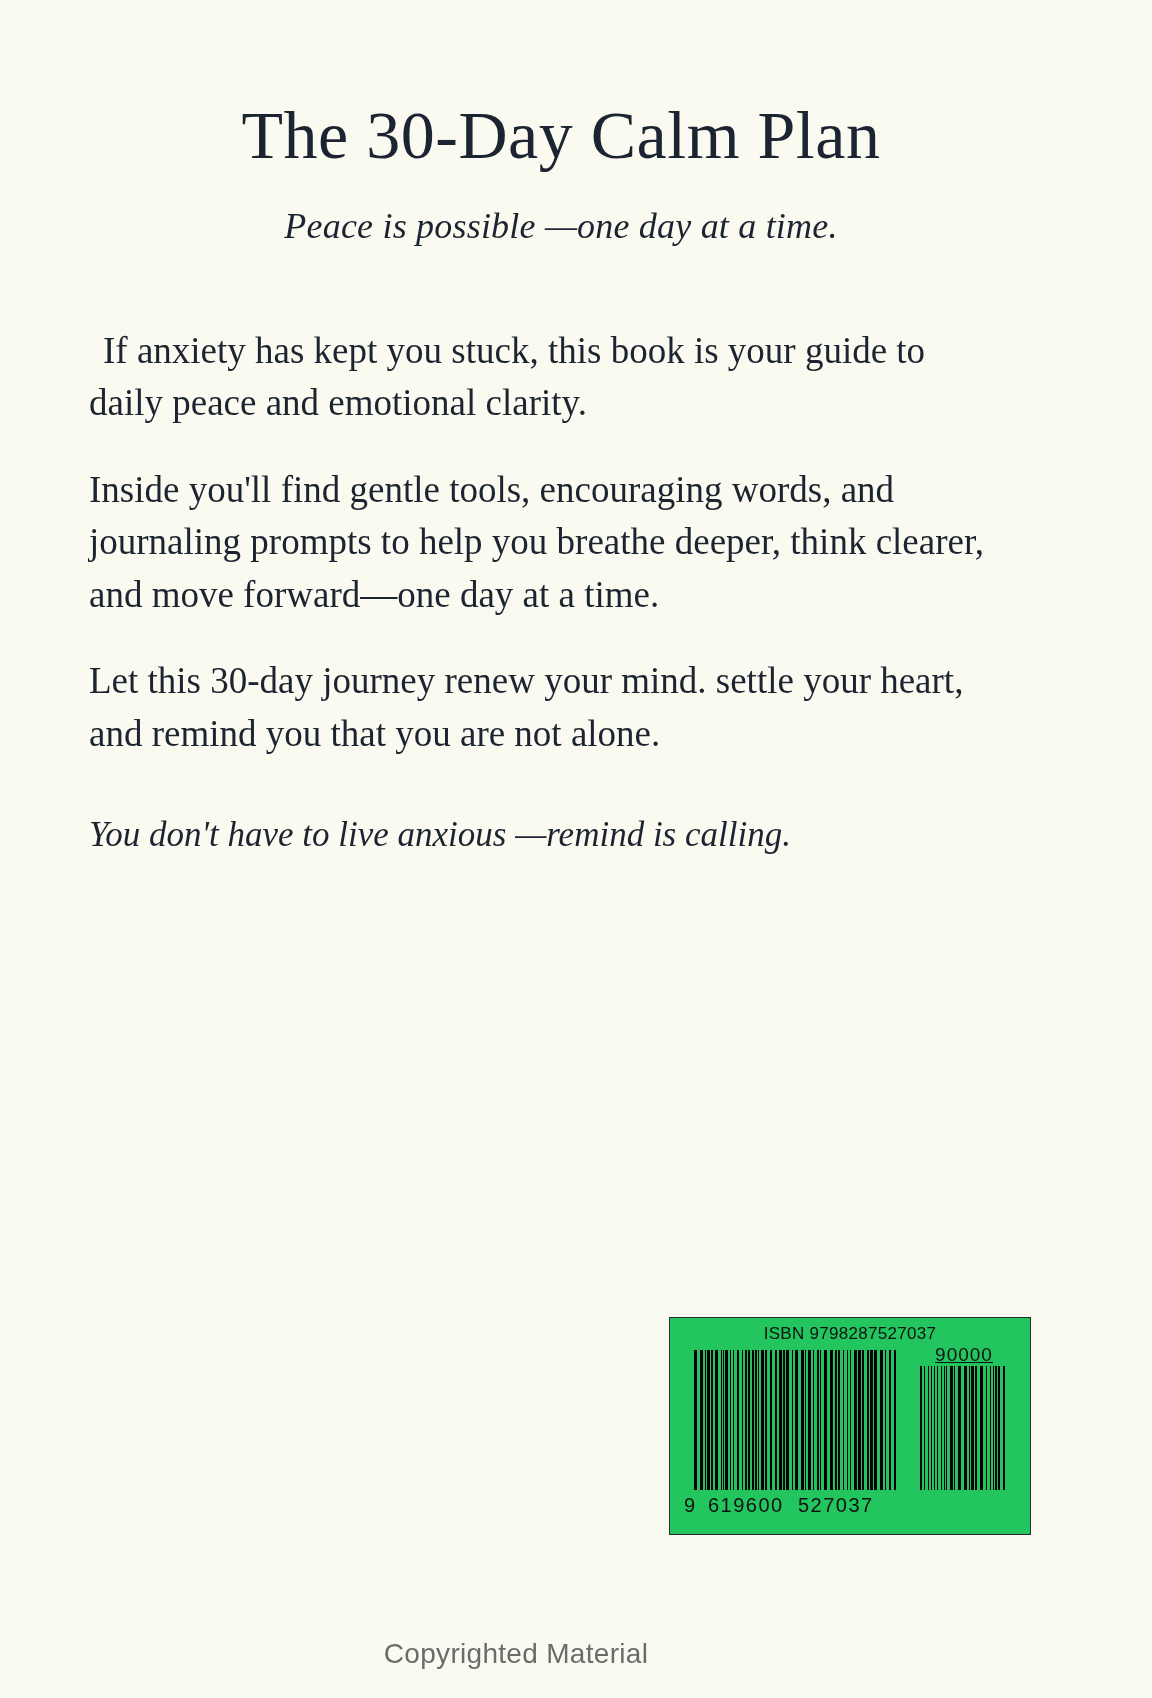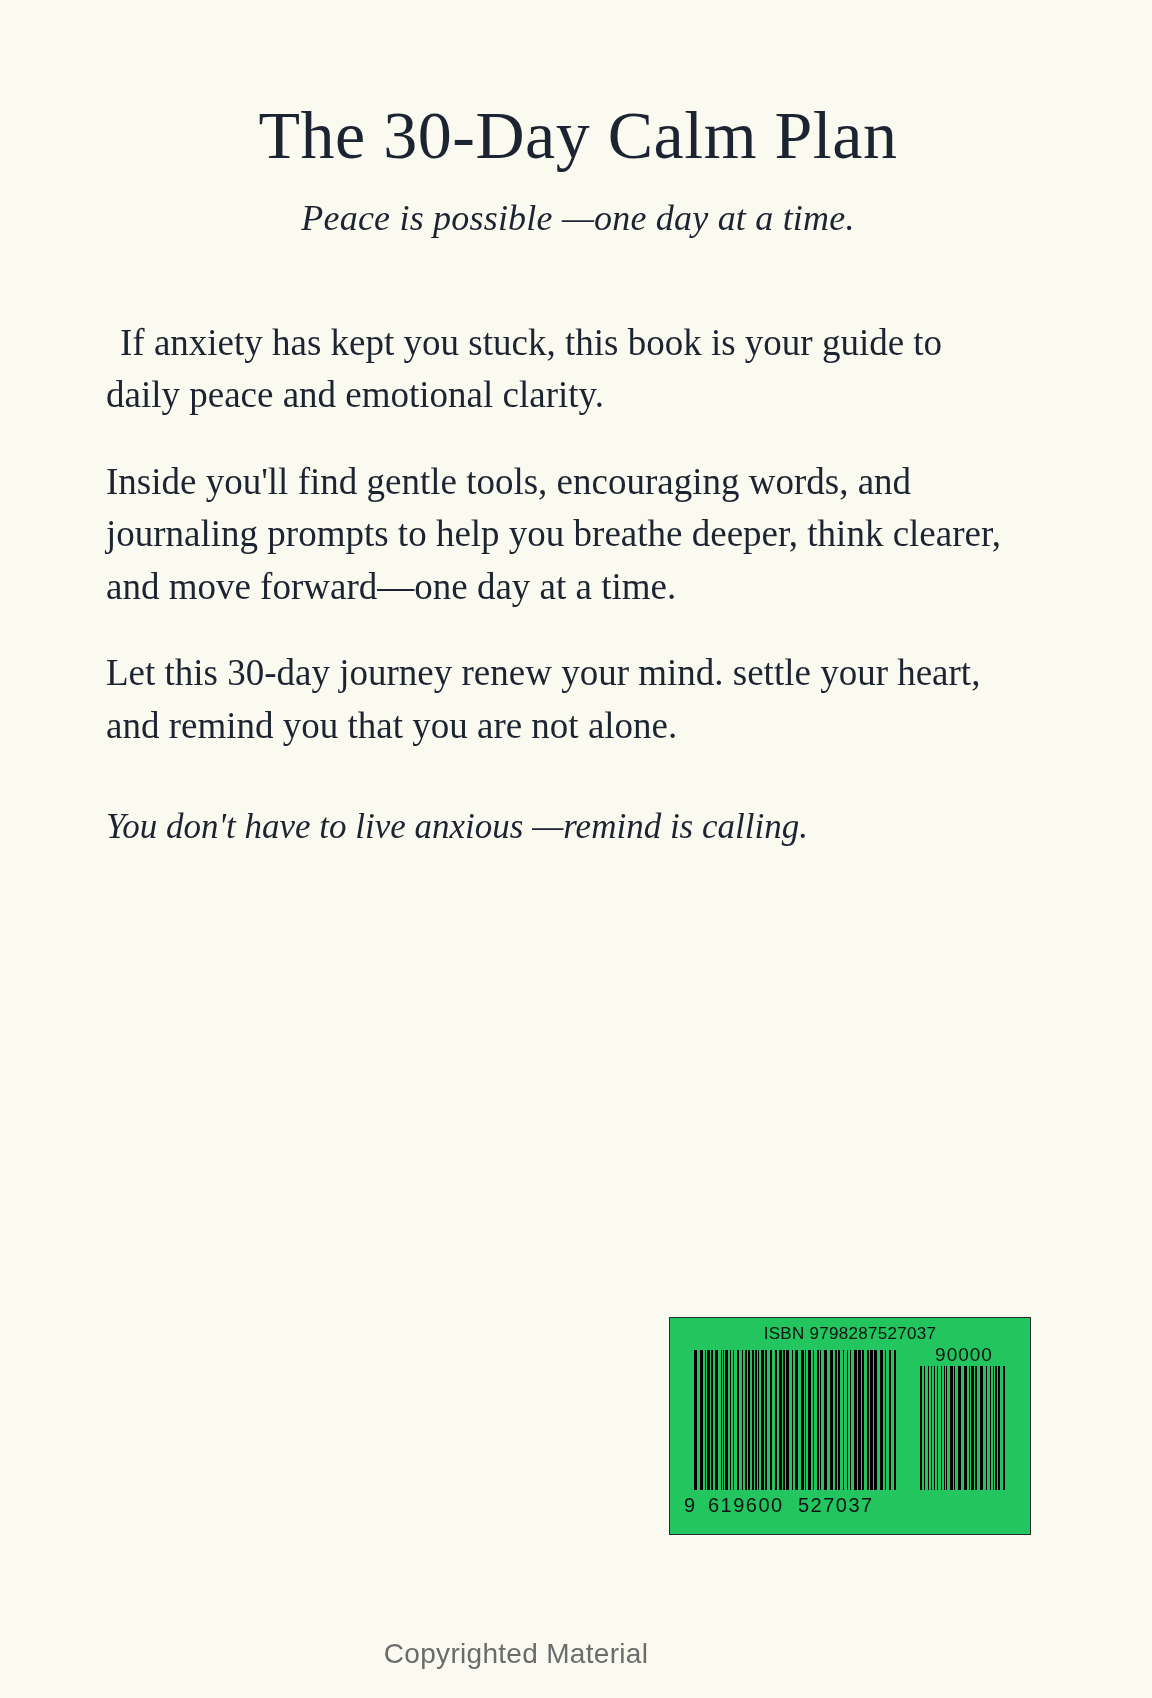--- a/index.html
+++ b/index.html
@@ -15,41 +15,41 @@
   }
   .page {
     position: relative;
     width: 1152px;
     height: 1698px;
     background: #fbfaf0;
     box-sizing: border-box;
   }
   .content {
     position: absolute;
-    left: 98px;
+    left: 81px;
     top: 0;
     width: 960px;
   }
   .title {
     font-family: "Liberation Serif", serif;
     font-size: 68px;
     line-height: 1.1;
     color: #1b2430;
     text-align: center;
     letter-spacing: 0.5px;
     margin-top: 98px;
     font-weight: 400;
   }
   .subtitle {
     font-family: "Liberation Serif", serif;
     font-style: italic;
     font-size: 36px;
     color: #1b2430;
     text-align: center;
-    margin-top: 24px;
+    margin-top: 32px;
     letter-spacing: 0.2px;
   }
   .body-block {
     margin-top: 78px;
     padding-left: 8px;
     padding-right: 40px;
   }
   p.para {
     font-family: "Liberation Serif", serif;
     font-size: 37px;
@@ -104,20 +104,21 @@
   .addon-num {
     position: absolute;
     left: 248px;
     top: 26px;
     width: 92px;
     text-align: center;
     font-family: "Liberation Sans", sans-serif;
     font-size: 19px;
     color: #111;
     letter-spacing: 1px;
+    text-decoration: underline;
   }
   .bar {
     position: absolute;
     top: 0;
     background: #000;
     height: 100%;
   }
   .digits-row {
     position: absolute;
     left: 14px;

